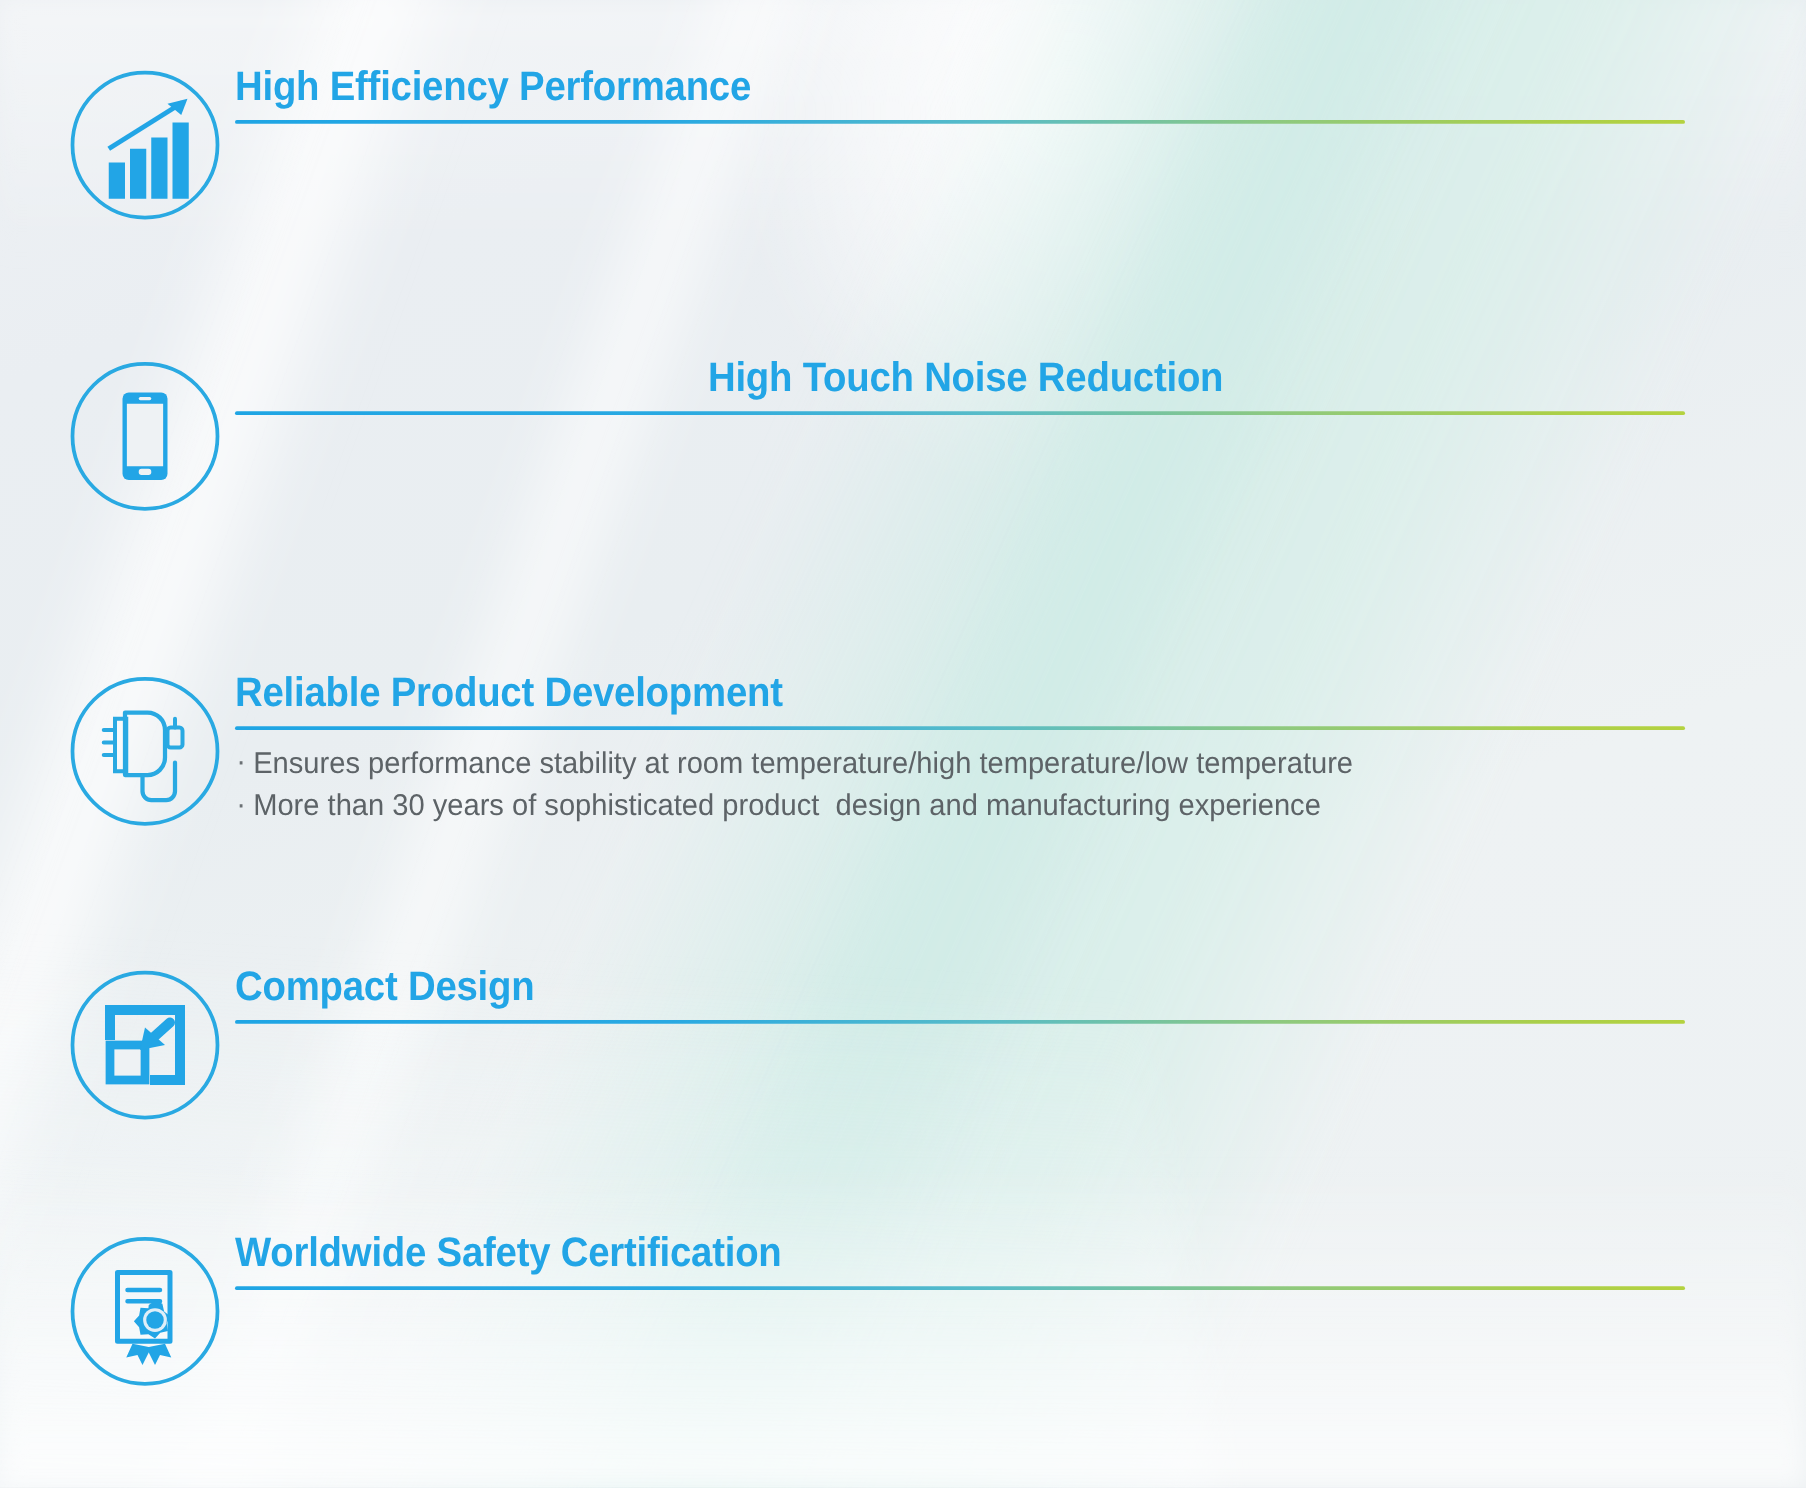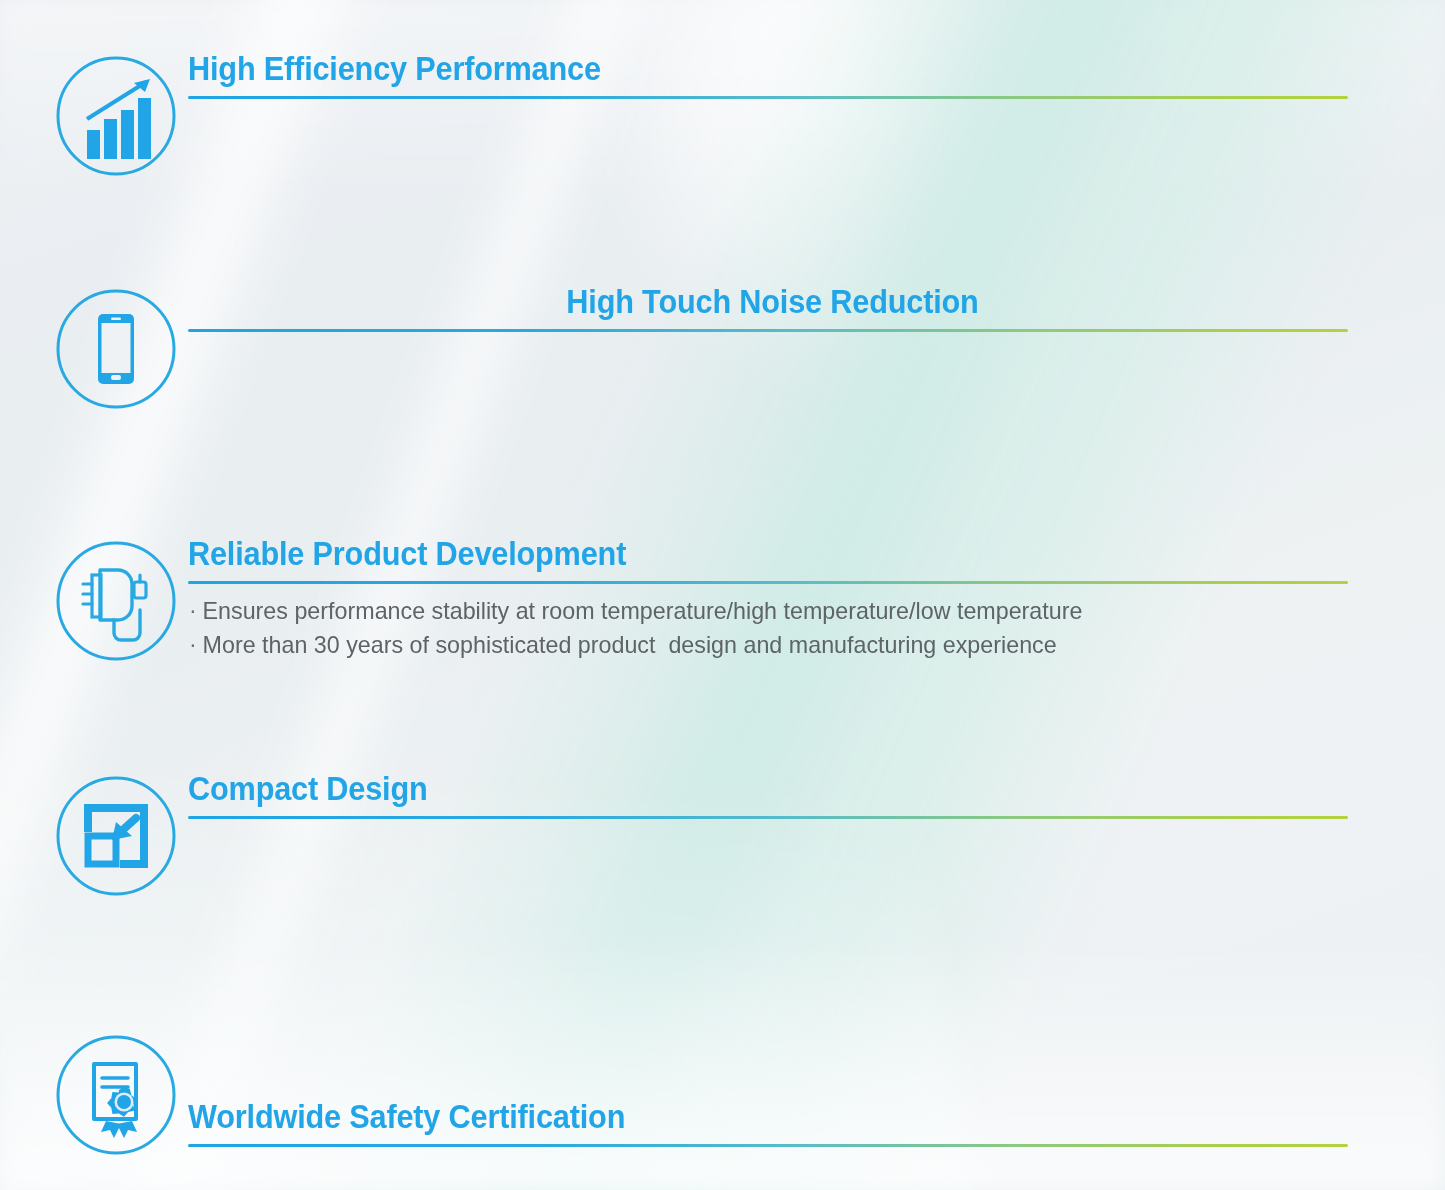--- a/index.html
+++ b/index.html
@@ -203,21 +203,21 @@
         <path d="M82 44 L62 62" stroke="#22a5e6" stroke-width="8" stroke-linecap="round"></path>
         <path d="M58 66 L78 62 L62 48 Z" fill="#22a5e6"></path>
       </svg>
     </div>
     <div class="body-col">
       <div class="feat-title">Compact Design</div>
       <div class="rule"></div>
     </div>
   </div>
 
-  <div class="feature" style="top:1031px;align-items:flex-end;">
+  <div class="feature" style="top:985px;">
     <div class="icon-wrap">
       <svg width="124" height="124" viewBox="0 0 124 124">
         <circle cx="62" cy="62" r="58" fill="none" stroke="#29a9e2" stroke-width="3"></circle>
         <path d="M40 31 h42 v55 h-42 z" fill="none" stroke="#22a5e6" stroke-width="4" stroke-linejoin="round"></path>
         <path d="M48 45 h26 M48 54 h26" stroke="#22a5e6" stroke-width="3.6" stroke-linecap="round"></path>
         <path d="M52 88 l-5 11 l9 -2 l4 8 l7 -14 z" fill="#22a5e6"></path>
         <path d="M78 88 l5 11 l-9 -2 l-4 8 l-7 -14 z" fill="#22a5e6"></path>
         <path d="M65 57 l5.2 -3.6 l5.7 2.6 l1.4 6.1 l4.9 3.9 l-2.9 5.6 l1.1 6.2 l-6.2 1.3 l-4.2 4.7 l-5.3 -3.4 l-6.3 .5 l-1.1 -6.2 l-4.2 -4.7 l4.2 -4.7 l1.1 -6.2 l6.3 .5 z" fill="#22a5e6"></path>
         <circle cx="70" cy="69" r="9.5" fill="#dfeef8"></circle>
         <circle cx="70" cy="69" r="7" fill="#22a5e6"></circle>

